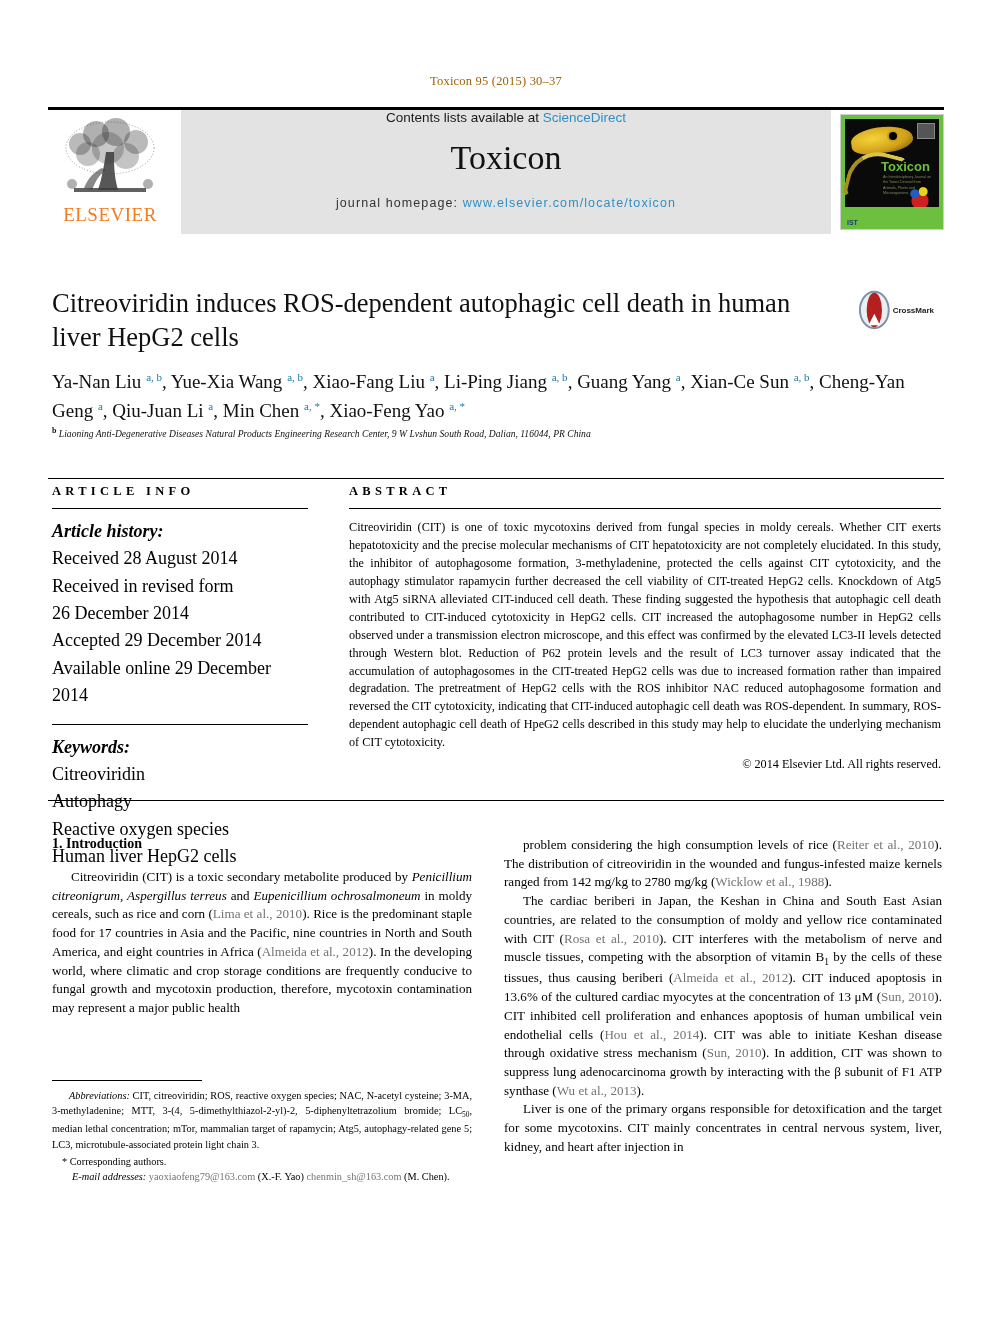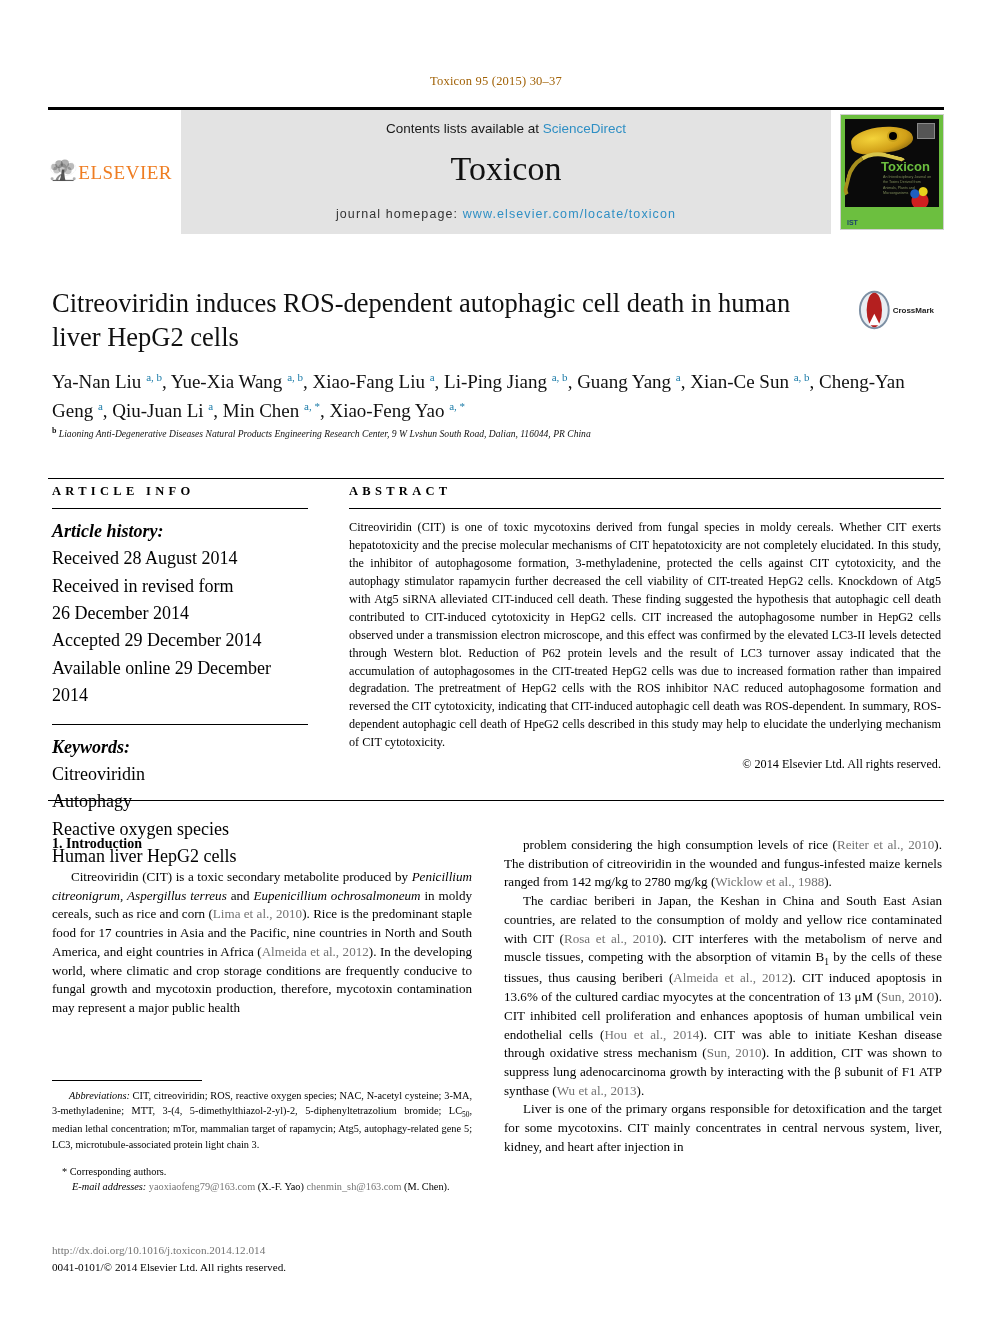--- a/index.html
+++ b/index.html
@@ -40,23 +40,24 @@
     top: 107px;
     left: 48px;
     width: 896px;
     height: 124px;
     border-top: 3px solid #000;
     display: flex;
   }
   .elsevier-logo {
     width: 124px;
     flex: 0 0 124px;
+    padding-top: 8px;
     box-sizing: border-box;
     display: flex;
-    flex-direction: row;
+    flex-direction: column;
     align-items: center;
     justify-content: flex-start;
   }
   .tree-svg { display: block; }
   .elsevier-word {
     font-family: "Liberation Serif", serif;
     font-size: 19px;
     letter-spacing: .5px;
     color: #ef7d22;
     margin-top: 1px;
@@ -65,21 +66,20 @@
   .journal-band {
     flex: 1 1 auto;
     background: #e3e3e3;
     margin-left: 9px;
     margin-right: 9px;
     position: relative;
     display: flex;
     flex-direction: column;
     align-items: center;
     justify-content: flex-start;
-    padding-top: 11px;
     box-sizing: border-box;
   }
   .contents-line {
     font-family: "Liberation Sans", sans-serif;
     font-size: 13.5px;
     color: #1a1a1a;
   }
   .contents-line .sd { color: #2f8fc4; }
   .journal-name {
     font-family: "Liberation Serif", serif;
@@ -301,21 +301,21 @@
   .footnotes {
     position: absolute;
     top: 1088px;
     left: 52px;
     width: 420px;
     font-size: 10.3px;
     line-height: 1.48;
     text-align: justify;
   }
   .footnotes .fn-abbr { text-indent: 17px; }
-  .footnotes .fn-corr { margin-top: 12px; text-indent: 10px; }
+  .footnotes .fn-corr { margin-top: 2px; text-indent: 10px; }
   .footnotes .fn-mail { text-indent: 20px; }
   .foot-doi {
     position: absolute;
     top: 1242px;
     left: 52px;
     width: 430px;
     font-size: 11.2px;
     line-height: 1.5;
   }
   sub { font-size: .72em; }
@@ -435,18 +435,14 @@
         <p class="body-p">Liver is one of the primary organs responsible for detoxification and the target for some mycotoxins. CIT mainly concentrates in central nervous system, liver, kidney, and heart after injection in</p>
       </div>
   </div>
 
   <div class="footrule"></div>
   <div class="footnotes">
     <div class="fn-abbr"><i>Abbreviations:</i> CIT, citreoviridin; ROS, reactive oxygen species; NAC, N-acetyl cysteine; 3-MA, 3-methyladenine; MTT, 3-(4, 5-dimethylthiazol-2-yl)-2, 5-diphenyltetrazolium bromide; LC<sub>50</sub>, median lethal concentration; mTor, mammalian target of rapamycin; Atg5, autophagy-related gene 5; LC3, microtubule-associated protein light chain 3.</div>
     <div class="fn-corr">* Corresponding authors.</div>
     <div class="fn-mail"><i>E-mail addresses:</i> <a class="link" href="#">yaoxiaofeng79@163.com</a> <span>(X.-F. Yao)</span> <a class="link" href="#">chenmin_sh@163.com</a> <span>(M. Chen).</span></div>
   </div>
-  <div class="foot-doi">
-    <a class="link" href="#">http://dx.doi.org/10.1016/j.toxicon.2014.12.014</a>
-    <div>0041-0101/© 2014 Elsevier Ltd. All rights reserved.</div>
-  </div>
 
 </div>
 
 </body></html>

